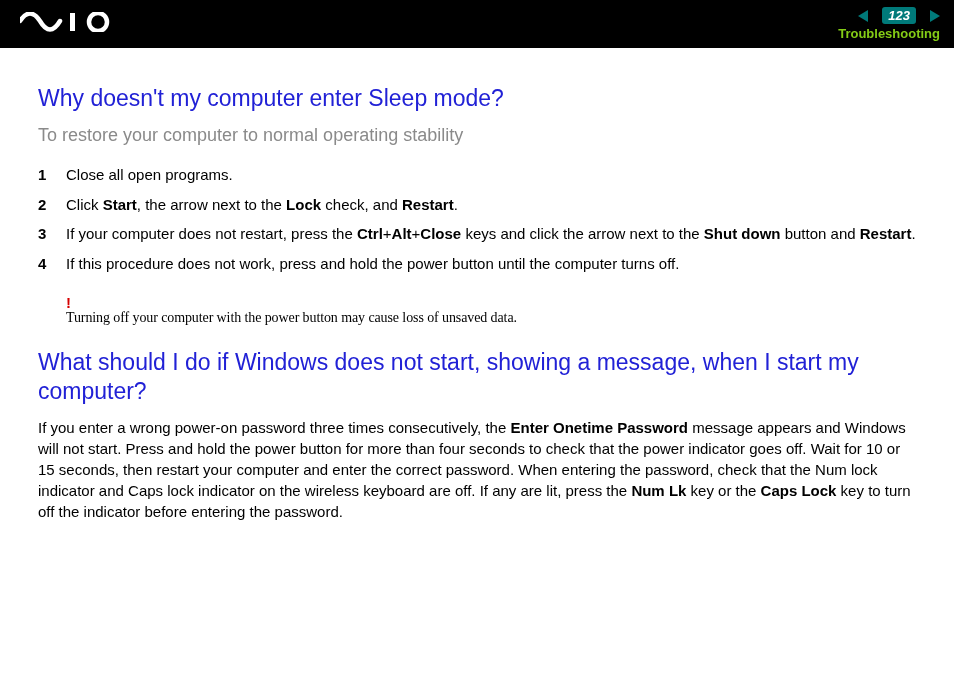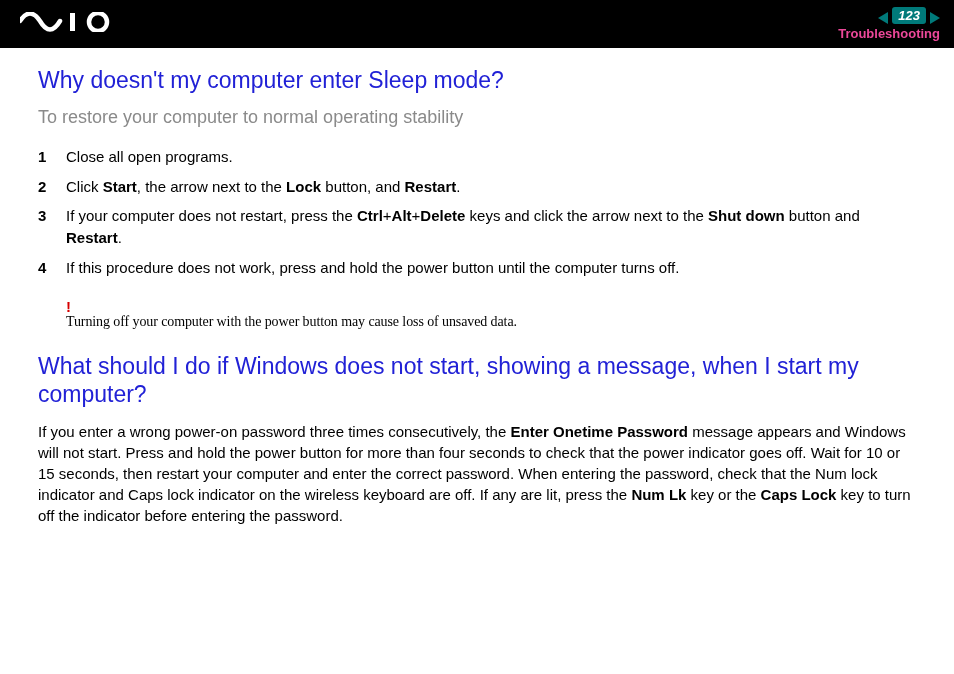--- a/index.html
+++ b/index.html
@@ -23,46 +23,46 @@
     color: #fff;
   }
   .header-right {
     display: flex;
     flex-direction: column;
     align-items: flex-end;
     gap: 2px;
   }
   .page-nav {
     display: flex;
-    align-items: flex-end;
-    gap: 4px;
+    align-items: center;
+    gap: 14px;
   }
   .nav-arrow-left, .nav-arrow-right {
     width: 0; height: 0;
     border-top: 6px solid transparent;
     border-bottom: 6px solid transparent;
   }
   .nav-arrow-left { border-right: 10px solid #007a7a; }
   .nav-arrow-right { border-left: 10px solid #007a7a; }
   .page-num {
     background: #007a7a;
     color: #fff;
     font-style: italic;
     font-weight: bold;
     font-size: 13px;
     padding: 1px 6px;
     border-radius: 3px;
   }
   .section-label {
-    color: #ec4899;
+    color: #84cc16;
     font-weight: bold;
     font-size: 13px;
   }
   .content {
-    padding: 18px 38px 0 38px;
+    padding: 36px 38px 0 38px;
   }
   h1 {
     color: #2121d6;
     font-weight: normal;
     font-size: 23px;
     margin-bottom: 12px;
     line-height: 1.25;
   }
   .para {
     font-size: 15px;
@@ -134,24 +134,24 @@
 </div>
 
 <div class="content">
 
   <h1>Why doesn't my computer enter Sleep mode?</h1>
   <p class="subhead">To restore your computer to normal operating stability</p>
 
   <ol class="steps">
     <li>Close all open programs.</li>
     <li>
-      <span>Click </span><b>Start</b><span>, the arrow next to the </span><b>Lock</b><span> button, and </span><b>Restart</b><span>.</span>
+      <span>Click </span><b>Start</b><span>, the arrow next to the </span><b>Lock</b><span> check, and </span><b>Restart</b><span>.</span>
     </li>
     <li>
-      <span>If your computer does not restart, press the </span><b>Ctrl</b><span>+</span><b>Alt</b><span>+</span><b>Delete</b><span> keys and click the arrow next to the </span><b>Shut down</b><span> button and </span><b>Restart</b><span>.</span>
+      <span>If your computer does not restart, press the </span><b>Ctrl</b><span>+</span><b>Alt</b><span>+</span><b>Close</b><span> keys and click the arrow next to the </span><b>Shut down</b><span> button and </span><b>Restart</b><span>.</span>
     </li>
     <li>If this procedure does not work, press and hold the power button until the computer turns off.</li>
   </ol>
 
   <div class="note">
     <div class="note-mark">!</div>
     <div class="note-text">Turning off your computer with the power button may cause loss of unsaved data.</div>
   </div>
 
   <h1 class="h1-second">What should I do if Windows does not start, showing a message, when I start my computer?</h1>

